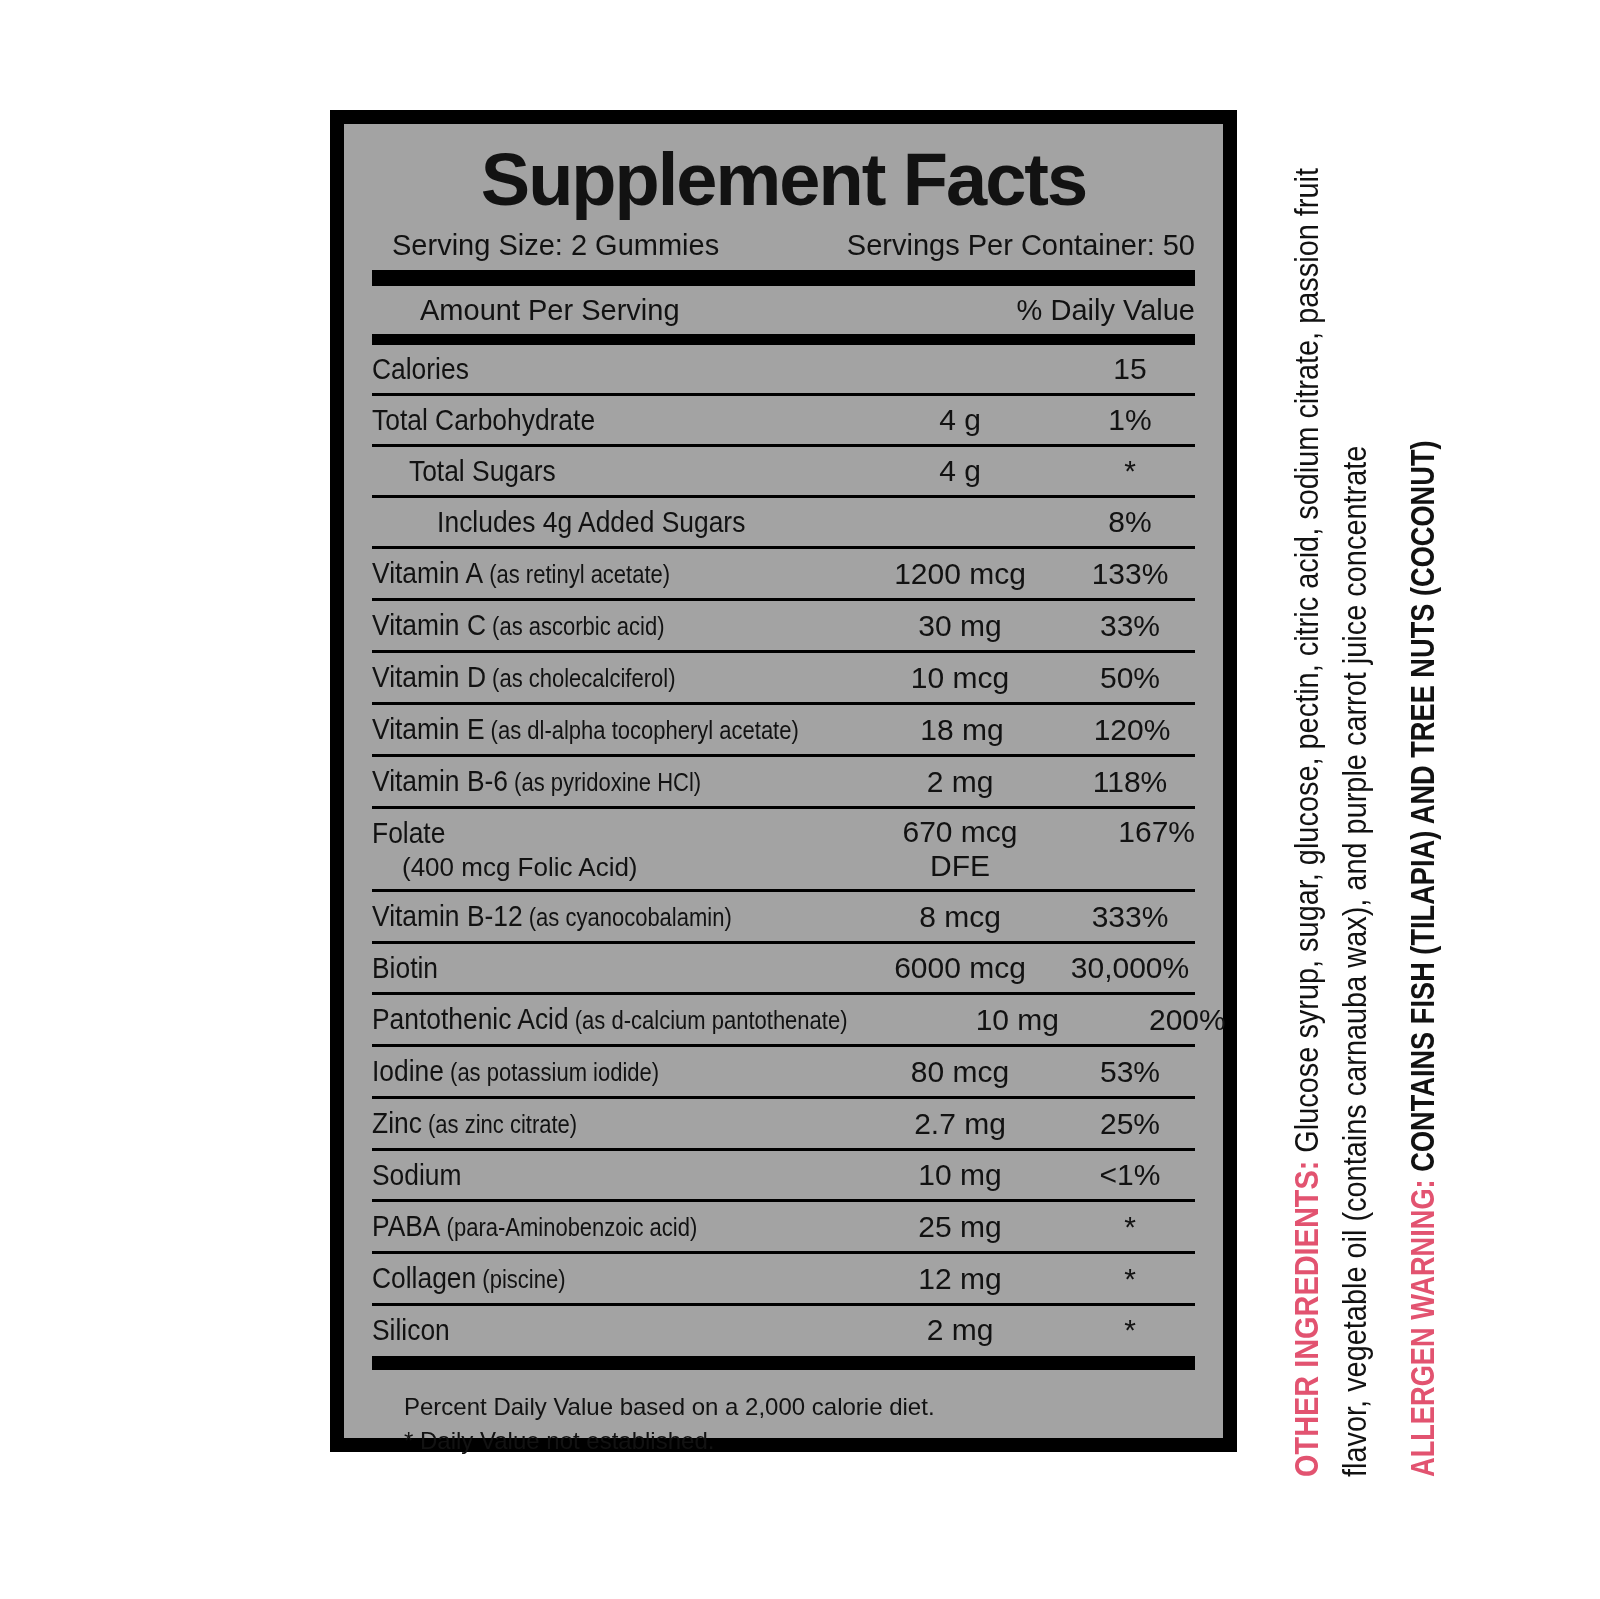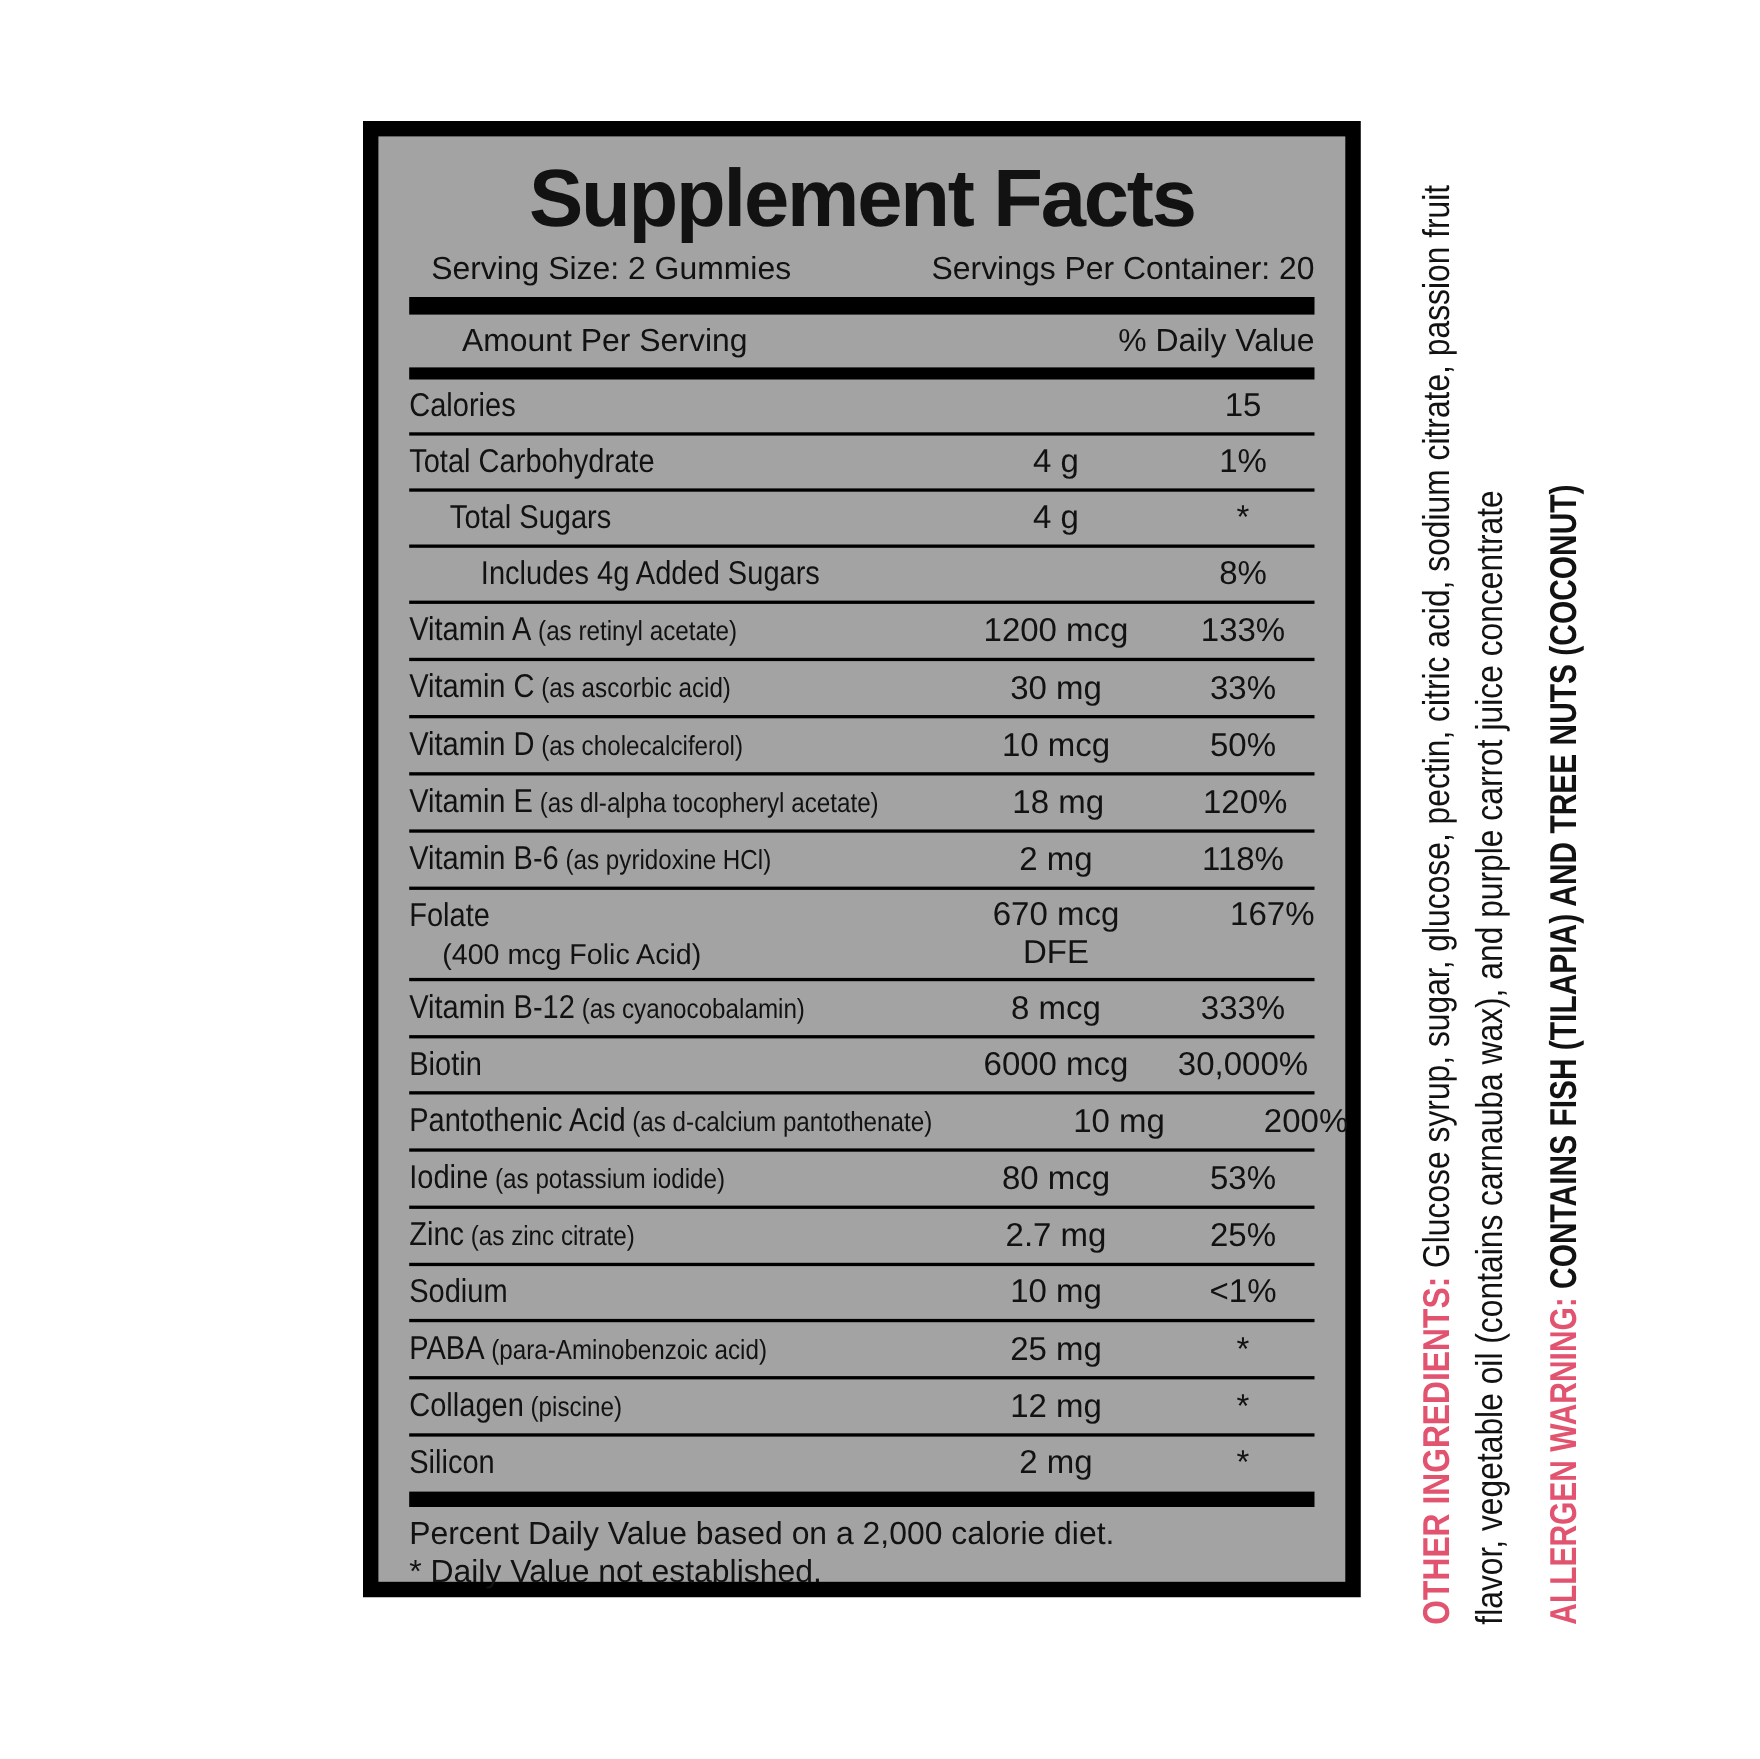--- a/index.html
+++ b/index.html
@@ -38,21 +38,21 @@
   .cell-amt  { width:210px; flex:0 0 auto; text-align:center; font-size:30px; line-height:34px; }
   .cell-dv   { width:130px; flex:0 0 auto; text-align:center; font-size:30px; line-height:34px; }
   .squeeze {
     display:inline-block; white-space:nowrap;
     transform:scaleX(0.88); transform-origin:0 50%;
   }
   .sub { font-size:25px; }
   .name2 { font-size:26px; line-height:32px; padding-left:30px; white-space:nowrap; }
   .ind1 .squeeze { padding-left:42px; }
   .ind2 .squeeze { padding-left:74px; }
-  .footnotes { font-size:29px; line-height:34px; padding:8px 0 0 0; }
+  .footnotes { font-size:24px; line-height:34px; padding:20px 0 0 0;margin-left:32px; }
   
   .vnote {
     position:absolute; transform:rotate(-90deg); transform-origin:0 0;
     font-size:34px; line-height:48px;
   }
   .vnote-ingredients { left:1282px; top:1477px; width:1364px; }
   .vnote-allergen    { left:1398px; top:1477px; width:1132px; font-weight:bold; }
   .vline { white-space:nowrap; height:48px; }
   .vline-inner {
     display:inline-block; white-space:nowrap;
@@ -62,21 +62,21 @@
   .accent { font-weight:bold; }
 </style>
 </head>
 <body>
 
 <div class="panel">
   <div class="title">Supplement Facts</div>
 
   <div class="serving-row">
     <span>Serving Size: 2 Gummies</span>
-    <span>Servings Per Container: 20</span>
+    <span>Servings Per Container: 50</span>
   </div>
 
   <div class="bar bar-1"></div>
 
   <div class="head-row">
     <span>Amount Per Serving</span>
     <span>% Daily Value</span>
   </div>
 
   <div class="bar bar-2"></div>

